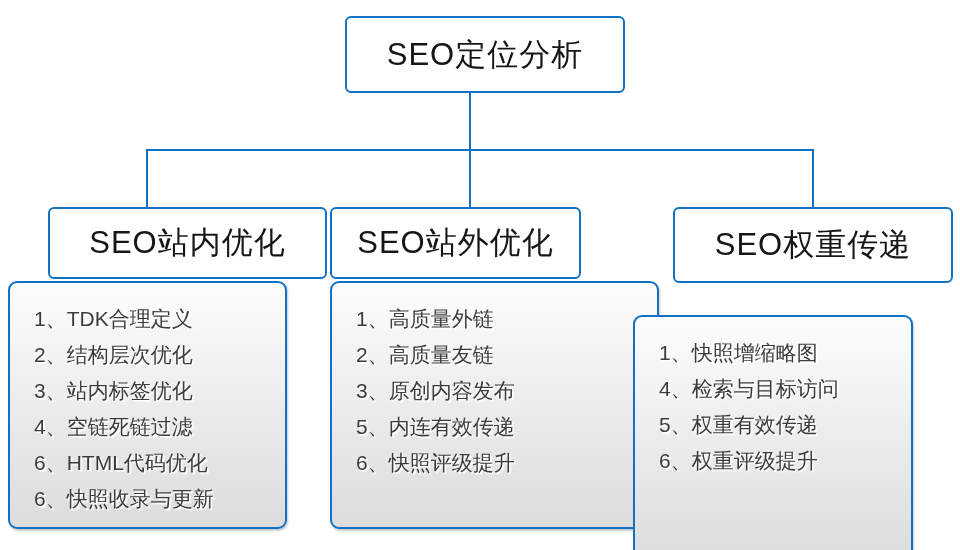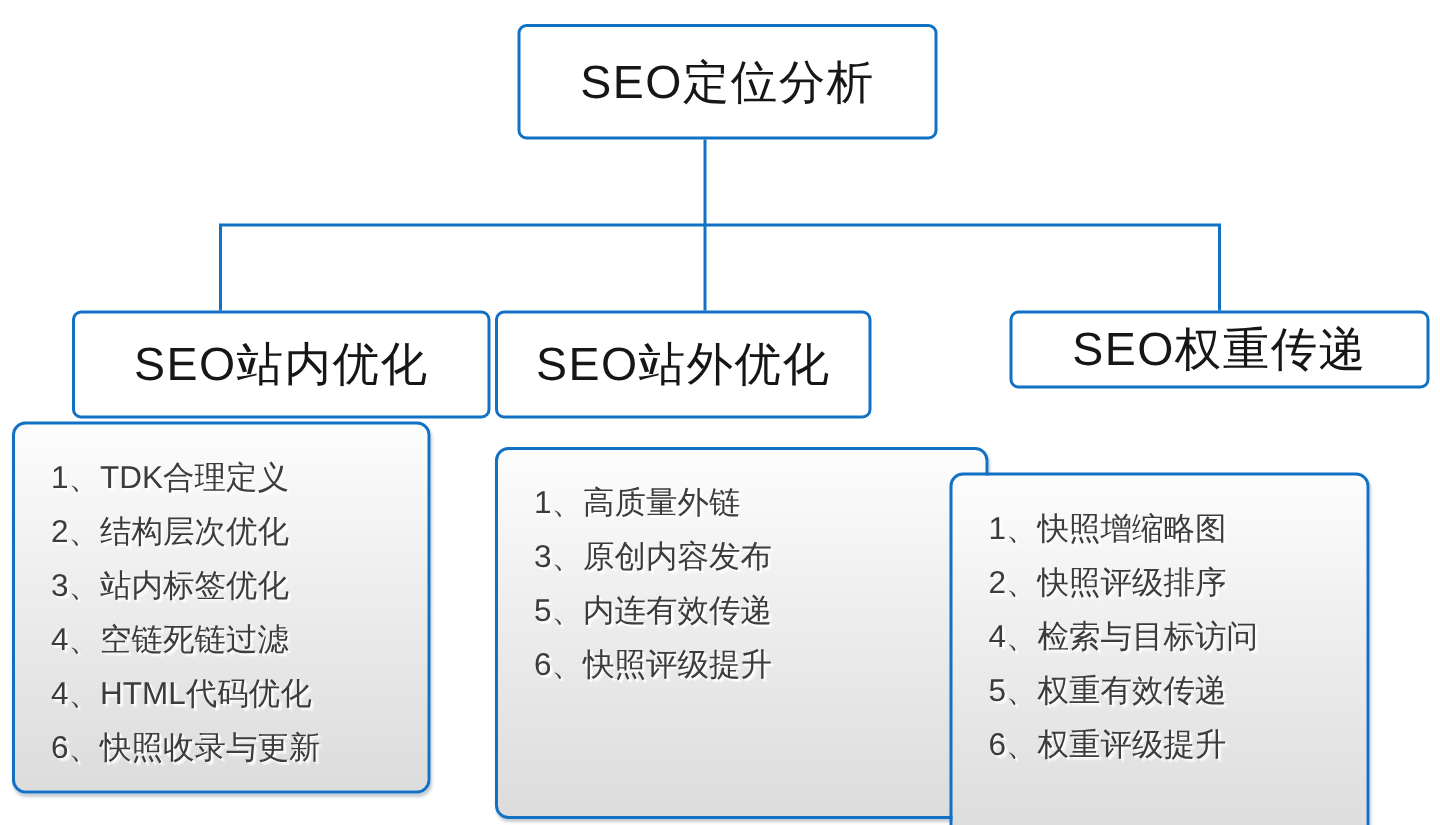--- a/index.html
+++ b/index.html
@@ -21,33 +21,33 @@
   }
   .node-title{
     color:#161616;
     font-size:31px;
     letter-spacing:1px;
     white-space:nowrap;
   }
   .root{left:345px;top:16px;width:280px;height:77px;}
   .header-left{left:8px;top:207px;width:279px;height:72px;margin-left:40px;}
   .header-mid{left:330px;top:207px;width:251px;height:72px;}
-  .header-right{left:673px;top:207px;width:280px;height:52px;}
+  .header-right{left:673px;top:207px;width:280px;height:76px;}
   .list-box{
     position:absolute;
     top:281px;height:248px;
     border:2px solid #1271C4;
     border-radius:9px;
     box-sizing:border-box;
     background:linear-gradient(180deg,#fdfdfd 0%,#efefef 40%,#dcdcdc 100%);
     box-shadow:1px 2px 2px rgba(90,110,130,0.35);
     padding:18px 8px 0 24px;
   }
   .list-left{left:8px;width:279px;}
-  .list-mid{left:330px;width:329px;margin-top:17px;}
+  .list-mid{left:330px;width:329px;}
   .list-right{left:633px;width:280px;margin-top:34px;}
   .list-item{
     font-size:21px;
     line-height:36px;
     color:#3C3C3C;
     white-space:nowrap;
     text-shadow:1px 1px 0 #ffffff,2px 2px 1px rgba(255,255,255,0.75);
   }
   
   .stem-root{left:469px;top:93px;width:2px;height:57px;}
@@ -79,32 +79,32 @@
   </div>
   <div class="node header-right">
     <span class="node-title">SEO权重传递</span>
   </div>
 
   <div class="list-box list-left">
     <div class="list-item">1、TDK合理定义</div>
     <div class="list-item">2、结构层次优化</div>
     <div class="list-item">3、站内标签优化</div>
     <div class="list-item">4、空链死链过滤</div>
-    <div class="list-item">4、HTML代码优化</div>
+    <div class="list-item">6、HTML代码优化</div>
     <div class="list-item">6、快照收录与更新</div>
   </div>
 
   <div class="list-box list-mid">
     <div class="list-item">1、高质量外链</div>
+    <div class="list-item">2、高质量友链</div>
     <div class="list-item">3、原创内容发布</div>
     <div class="list-item">5、内连有效传递</div>
     <div class="list-item">6、快照评级提升</div>
   </div>
 
   <div class="list-box list-right">
     <div class="list-item">1、快照增缩略图</div>
-    <div class="list-item">2、快照评级排序</div>
     <div class="list-item">4、检索与目标访问</div>
     <div class="list-item">5、权重有效传递</div>
     <div class="list-item">6、权重评级提升</div>
   </div>
 
 </div>
 
 </body></html>

